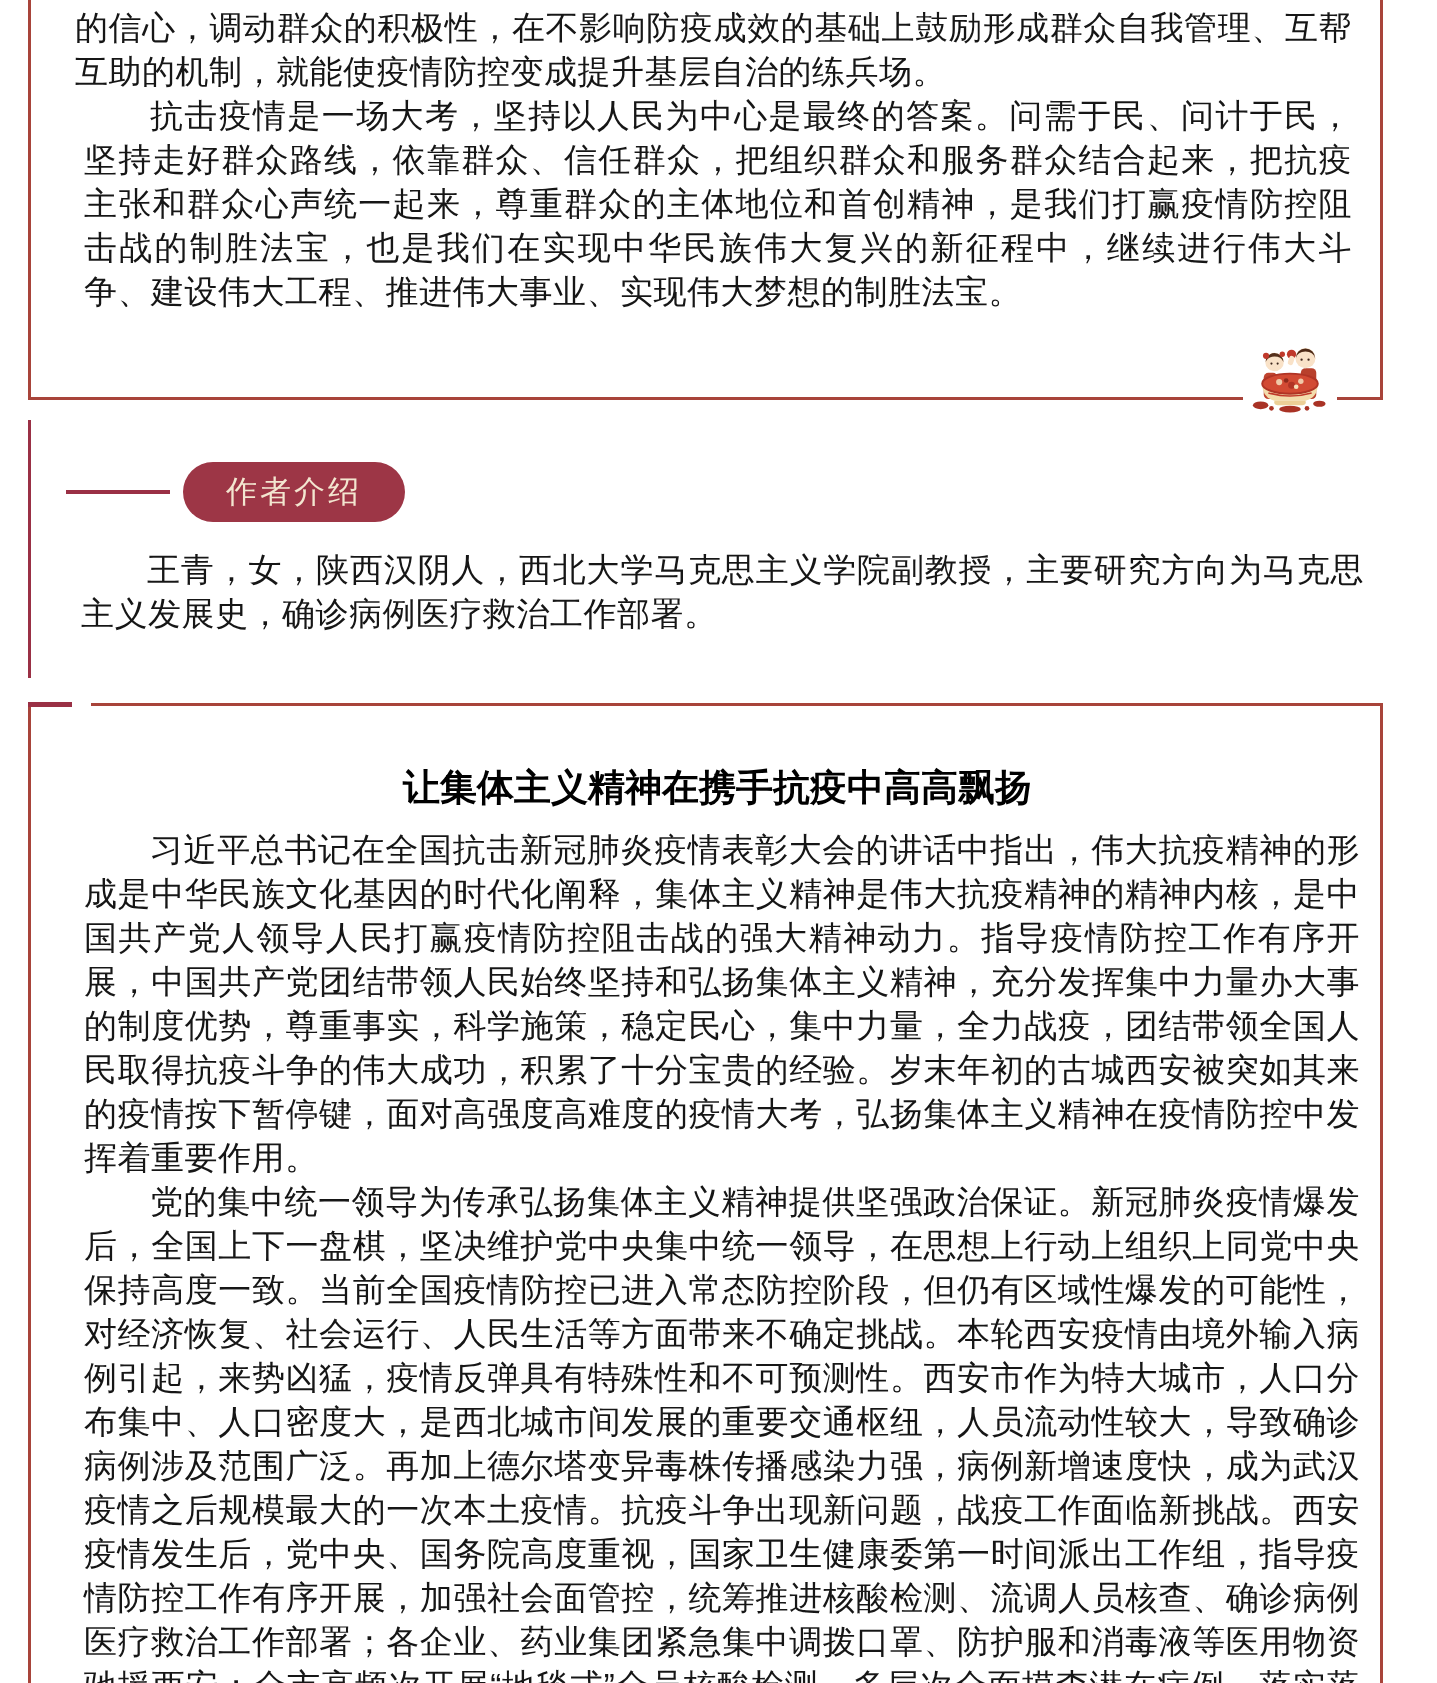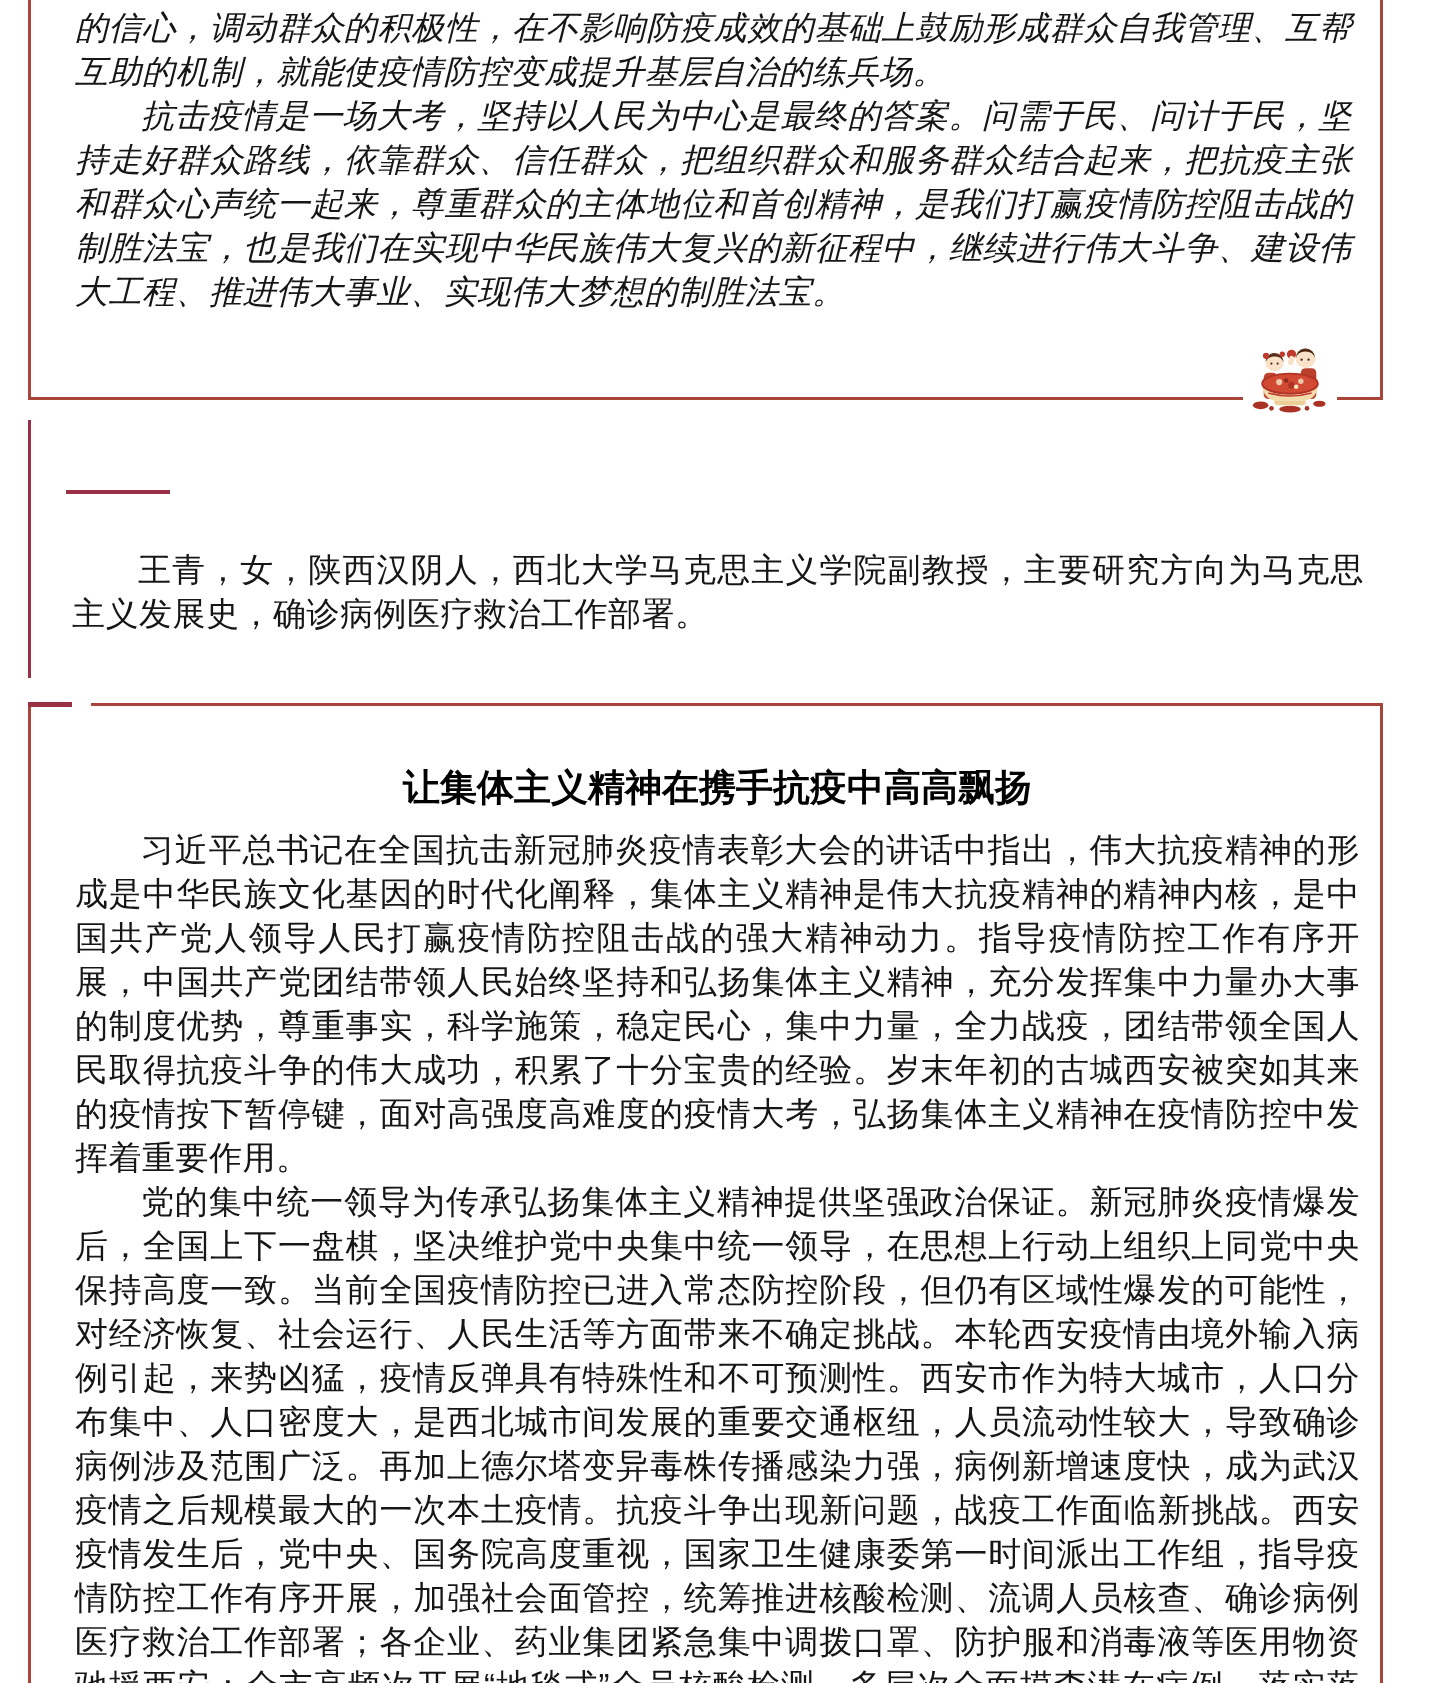--- a/index.html
+++ b/index.html
@@ -5,26 +5,26 @@
   html,body{margin:0;padding:0;background:#ffffff;}
   .page{
     position:relative;width:1437px;height:1683px;overflow:hidden;background:#ffffff;
     font-family:"Liberation Sans","DejaVu Sans",sans-serif;color:#161616;
   }
   
   .box1{
     position:absolute;left:28px;top:0;width:1355px;height:400px;box-sizing:border-box;
     border:3px solid #a8443a;border-top:none;
   }
-  .box1-inner{padding:6px 28px 0 44px;font-style:italic;}
+  .box1-inner{padding:6px 28px 0 44px;}
   .para{
     font-size:33px;line-height:44px;color:#161616;text-align:justify;margin:0;
     letter-spacing:0.5px;
   }
-  .indent{text-indent:2em;}
+  .indent{text-indent:2em;margin-left:9px;}
   
   .illus{
     position:absolute;left:1243px;top:342px;width:94px;height:74px;background:#ffffff;
     display:flex;align-items:center;justify-content:center;z-index:5;
   }
   
   .author-vline{position:absolute;left:28px;top:420px;width:3px;height:258px;background:#9a3045;}
   .author-dash{position:absolute;left:66px;top:490px;width:104px;height:4px;background:#9a3045;}
   .author-badge{
     position:absolute;left:183px;top:462px;width:222px;height:60px;border-radius:30px;
@@ -98,20 +98,23 @@
       <circle cx="64" cy="47" r="3.5" fill="#f0c9a8"></circle>
       <circle cx="45" cy="46" r="3" fill="#8e2a1c"></circle>
       <circle cx="58" cy="54" r="3" fill="#f5e0b8"></circle>
       <path d="M30 72 l40 0 q2 5 -4 6 l-32 0 q-6 -1 -4 -6 Z" fill="#eccf97"></path>
       <path d="M22 62 q28 8 56 0" stroke="#c0392b" stroke-width="2" fill="none"></path>
     </svg>
   </div>
 
   <div class="author-vline"></div>
   <div class="author-dash"></div>
+  <div class="author-badge">
+    <span>作者介绍</span>
+  </div>
   <div class="author-bio">
     <p class="para indent">王青，女，陕西汉阴人，西北大学马克思主义学院副教授，主要研究方向为马克思主义发展史，确诊病例医疗救治工作部署。</p>
   </div>
 
   <div class="box2">
     <div class="box2-inner">
       <h1 class="article-title">让集体主义精神在携手抗疫中高高飘扬</h1>
       <div class="article-body">
         <p class="para indent">习近平总书记在全国抗击新冠肺炎疫情表彰大会的讲话中指出，伟大抗疫精神的形成是中华民族文化基因的时代化阐释，集体主义精神是伟大抗疫精神的精神内核，是中国共产党人领导人民打赢疫情防控阻击战的强大精神动力。指导疫情防控工作有序开展，中国共产党团结带领人民始终坚持和弘扬集体主义精神，充分发挥集中力量办大事的制度优势，尊重事实，科学施策，稳定民心，集中力量，全力战疫，团结带领全国人民取得抗疫斗争的伟大成功，积累了十分宝贵的经验。岁末年初的古城西安被突如其来的疫情按下暂停键，面对高强度高难度的疫情大考，弘扬集体主义精神在疫情防控中发挥着重要作用。</p>
         <p class="para indent">党的集中统一领导为传承弘扬集体主义精神提供坚强政治保证。新冠肺炎疫情爆发后，全国上下一盘棋，坚决维护党中央集中统一领导，在思想上行动上组织上同党中央保持高度一致。当前全国疫情防控已进入常态防控阶段，但仍有区域性爆发的可能性，对经济恢复、社会运行、人民生活等方面带来不确定挑战。本轮西安疫情由境外输入病例引起，来势凶猛，疫情反弹具有特殊性和不可预测性。西安市作为特大城市，人口分布集中、人口密度大，是西北城市间发展的重要交通枢纽，人员流动性较大，导致确诊病例涉及范围广泛。再加上德尔塔变异毒株传播感染力强，病例新增速度快，成为武汉疫情之后规模最大的一次本土疫情。抗疫斗争出现新问题，战疫工作面临新挑战。西安疫情发生后，党中央、国务院高度重视，国家卫生健康委第一时间派出工作组，指导疫情防控工作有序开展，加强社会面管控，统筹推进核酸检测、流调人员核查、确诊病例医疗救治工作部署；各企业、药业集团紧急集中调拨口罩、防护服和消毒液等医用物资驰援西安；全市高频次开展“地毯式”全员核酸检测，多层次全面摸查潜在病例，落实落细“四早”要求，切断传播感染源，突出城中村</p>

